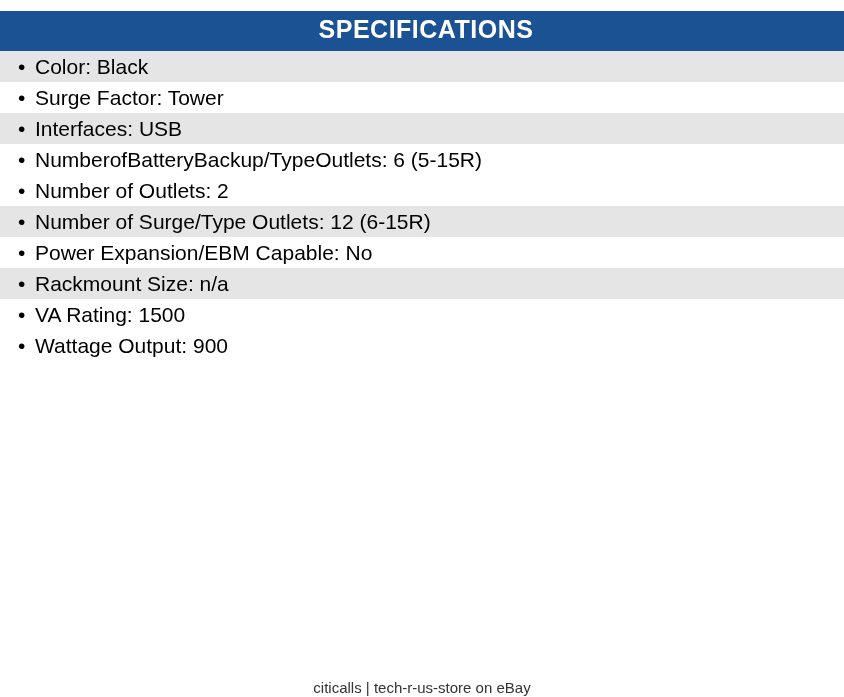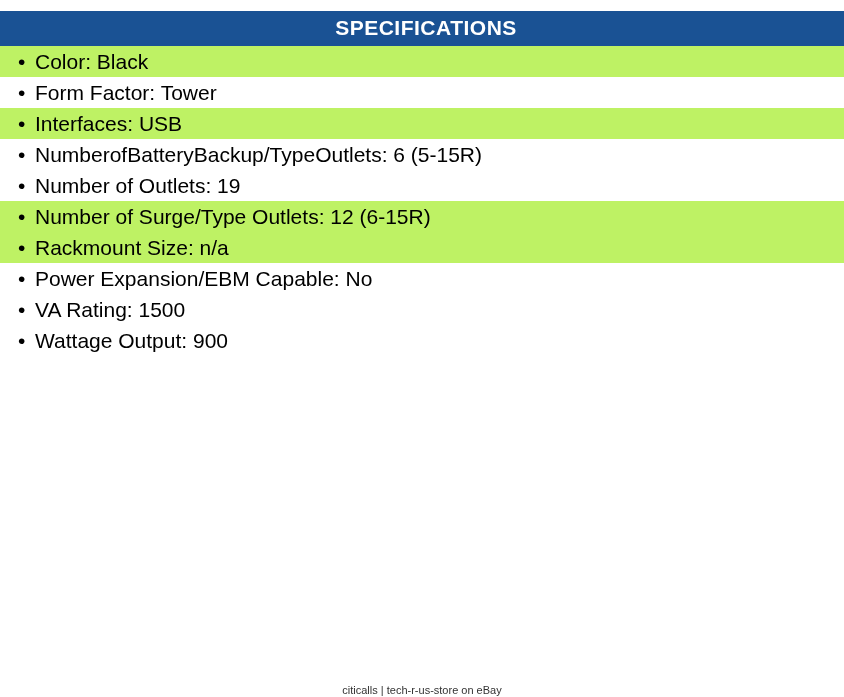--- a/index.html
+++ b/index.html
@@ -17,73 +17,73 @@
   }
   .sheet {
     width: 844px;
     height: 697px;
     position: relative;
     box-sizing: border-box;
   }
   .spec-header {
     background: #1a5294;
     color: #ffffff;
-    font-size: 21px;
+    font-size: 25px;
     font-weight: bold;
     text-align: center;
     letter-spacing: 0.5px;
     padding: 5px 0 7px 8px;
     margin: 11px 0 0 0;
     line-height: 1.1;
   }
   .spec-list {
     list-style: none;
     margin: 0;
     padding: 0;
   }
   .spec-row {
     font-size: 21px;
     line-height: 1.0;
     padding: 5px 0 5px 18px;
     color: #000000;
     white-space: nowrap;
   }
   .spec-row.alt {
-    background: #bef264;
+    background: #e5e5e5;
   }
   .spec-row .bullet {
     display: inline-block;
     width: 17px;
     color: #000000;
   }
   .footer {
     position: absolute;
     bottom: 12px;
     left: 0;
     width: 100%;
     text-align: center;
-    font-size: 11px;
+    font-size: 15px;
     color: #333333;
   }
 </style>
 </head>
 <body>
 
 <div class="sheet">
 
   <div class="spec-header">SPECIFICATIONS</div>
 
   <ul class="spec-list">
     <li class="spec-row alt"><span class="bullet">•</span><span>Color: Black</span></li>
-    <li class="spec-row"><span class="bullet">•</span><span>Form Factor: Tower</span></li>
+    <li class="spec-row"><span class="bullet">•</span><span>Surge Factor: Tower</span></li>
     <li class="spec-row alt"><span class="bullet">•</span><span>Interfaces: USB</span></li>
     <li class="spec-row"><span class="bullet">•</span><span>NumberofBatteryBackup/TypeOutlets: 6 (5-15R)</span></li>
-    <li class="spec-row"><span class="bullet">•</span><span>Number of Outlets: 19</span></li>
+    <li class="spec-row"><span class="bullet">•</span><span>Number of Outlets: 2</span></li>
     <li class="spec-row alt"><span class="bullet">•</span><span>Number of Surge/Type Outlets: 12 (6-15R)</span></li>
+    <li class="spec-row"><span class="bullet">•</span><span>Power Expansion/EBM Capable: No</span></li>
     <li class="spec-row alt"><span class="bullet">•</span><span>Rackmount Size: n/a</span></li>
-    <li class="spec-row"><span class="bullet">•</span><span>Power Expansion/EBM Capable: No</span></li>
     <li class="spec-row"><span class="bullet">•</span><span>VA Rating: 1500</span></li>
     <li class="spec-row"><span class="bullet">•</span><span>Wattage Output: 900</span></li>
   </ul>
 
   <div class="footer">citicalls | tech-r-us-store on eBay</div>
 
 </div>
 
 </body></html>

